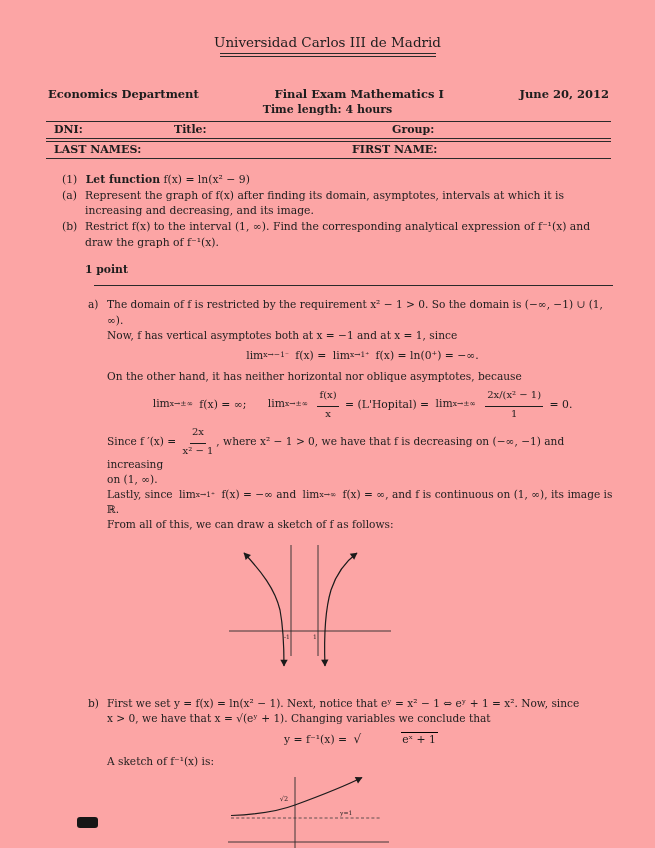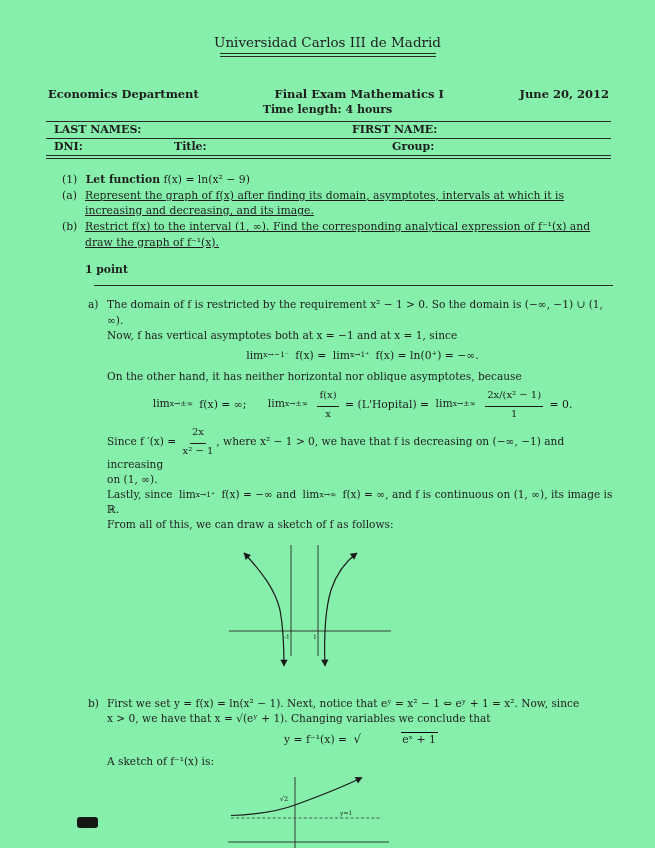--- a/index.html
+++ b/index.html
@@ -1,18 +1,18 @@
 <!DOCTYPE html>
 <html><head>
 <meta charset="utf-8">
 <style>
   * { box-sizing: border-box; }
   html, body { margin:0; padding:0; background:#e9e9e9; }
   .page {
-    width:655px; height:848px; margin:0 auto; background:#86efac;
+    width:655px; height:848px; margin:0 auto; background:#fca5a5;
     font-family:"DejaVu Serif","Liberation Serif",serif;
     color:#1d1d1d; position:relative; overflow:hidden;
   }
   .uni-title { text-align:center; padding-top:34px; font-size:13.5px; }
   .title-rule { width:216px; height:3.5px; margin:3px auto 0;
     border-top:1px solid #2a2a2a; border-bottom:1px solid #2a2a2a; }
   .exam-row { display:flex; justify-content:space-between; align-items:baseline;
     margin:30px 46px 0 48px; font-weight:bold; font-size:11.5px; }
   .time-row { text-align:center; font-weight:bold; font-size:11px; margin-top:2px; }
   .form-box { margin:5px 44px 0 46px; border-top:1.5px solid #2a2a2a;
@@ -21,21 +21,21 @@
   .form-row.r1 { border-bottom:1px solid #2a2a2a; }
   .form-row.r2 { border-bottom:4px double #2a2a2a; }
   .cell-last { width:298px; }
   .cell-dni { width:120px; }
   .cell-title { width:218px; }
   .problem { margin:13px 42px 0 62px; font-size:10.8px; line-height:1.42; }
   .prob-head .num { margin-right:5px; }
   .bold { font-weight:bold; }
   .prob-item { display:flex; margin-top:1px; }
   .prob-item .ilabel { width:23px; flex-shrink:0; }
-  .prob-item .itext { flex:1;text-decoration:underline; }
+  .prob-item .itext { flex:1; }
   .points { font-weight:bold; margin:12px 0 0 23px; }
   .sol-rule { border-top:1px solid #2a2a2a; margin:8px 42px 0 94px; }
   .solution { margin:11px 40px 0 88px; font-size:10.6px; line-height:1.42; }
   .sol-item { display:flex; }
   .sol-item .slabel { width:19px; flex-shrink:0; }
   .sol-body { flex:1; }
   .display-eq { text-align:center; margin:5px 0 6px; font-size:10.8px; }
   .lim { display:inline-flex; flex-direction:row; align-items:center;
     line-height:1.05; margin:0 3px; }
   .lim .lim-sub { font-size:7.5px; }
@@ -67,28 +67,28 @@
   <div class="title-rule"></div>
 
   <div class="exam-row">
     <span>Economics Department</span>
     <span>Final Exam Mathematics I</span>
     <span>June 20, 2012</span>
   </div>
   <div class="time-row">Time length: 4 hours</div>
 
   <div class="form-box">
-    <div class="form-row r1">
-      <span class="cell-last">LAST NAMES:</span>
-      <span>FIRST NAME:</span>
-    </div>
     <div class="form-row r2">
       <span class="cell-dni">DNI:</span>
       <span class="cell-title">Title:</span>
       <span>Group:</span>
+    </div>
+    <div class="form-row r1">
+      <span class="cell-last">LAST NAMES:</span>
+      <span>FIRST NAME:</span>
     </div>
   </div>
 
   <div class="problem">
     <div class="prob-head">
       <span class="num">(1)</span>
       <span class="bold">Let function</span>
       <span>f(x) = ln(x² − 9)</span>
     </div>
     <div class="prob-item">

